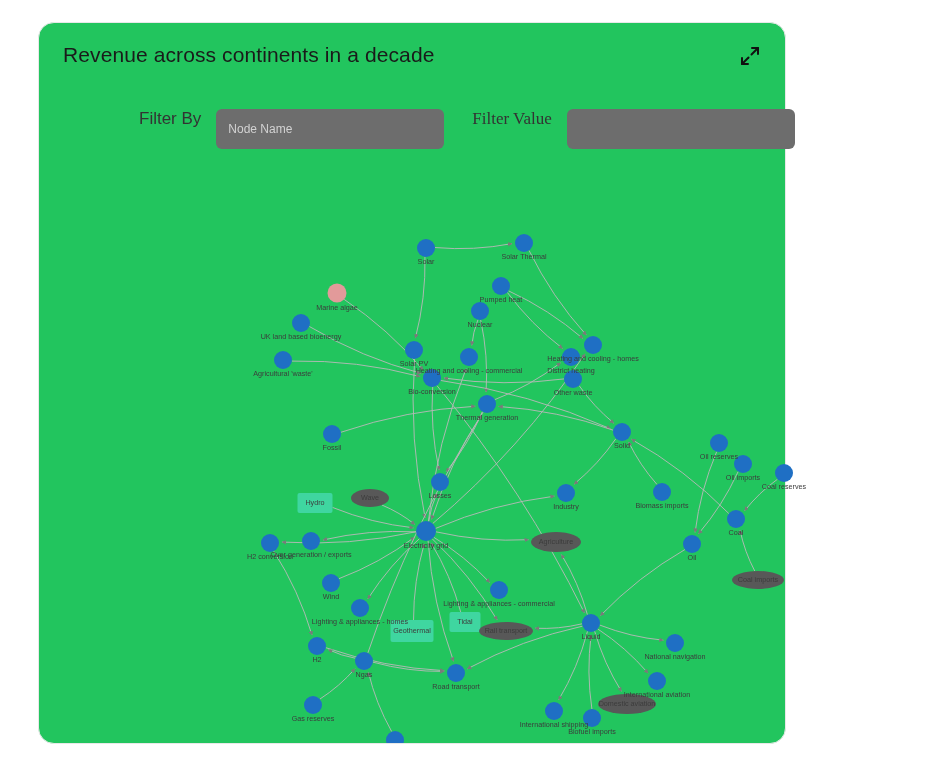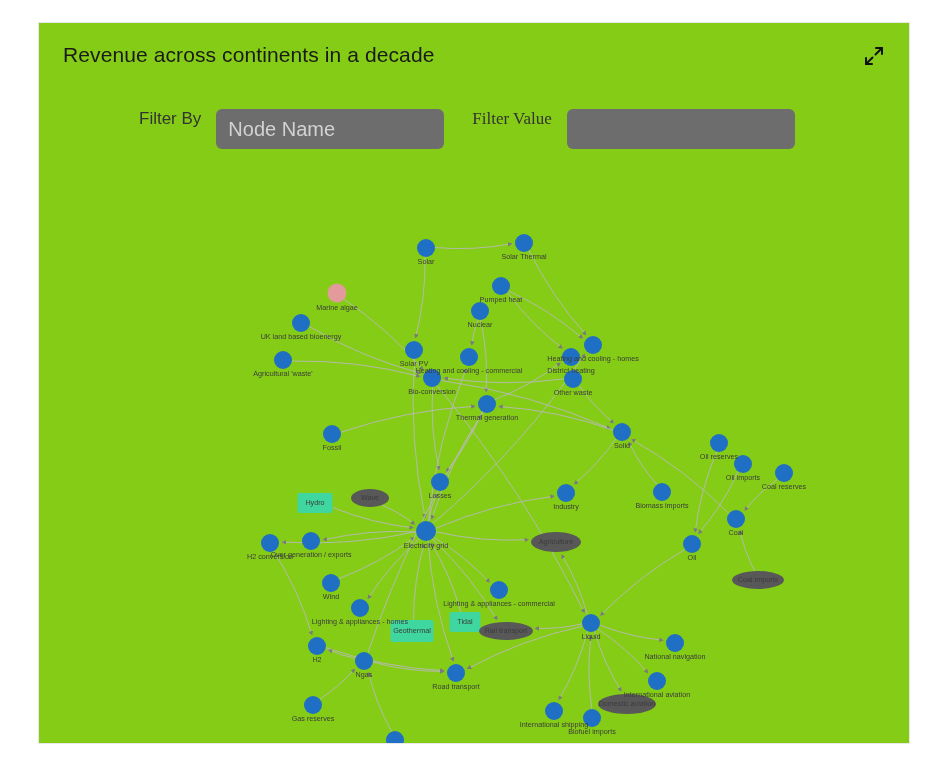--- a/index.html
+++ b/index.html
@@ -10,25 +10,25 @@
   }
   body {
     width: 949px;
     height: 767px;
     overflow: hidden;
   }
   #card {
     position: absolute;
     left: 38px;
     top: 22px;
-    width: 872px;
+    width: 748px;
     height: 722px;
-    background: #84cc16;
+    background: #22c55e;
     border: 1px solid #e8e8e8;
-    border-radius: 0;
+    border-radius: 16px;
     box-sizing: border-box;
   }
   #title {
     position: absolute;
     left: 24px;
     top: 20px;
     font-size: 21px;
     color: #1a1a1a;
     letter-spacing: 0.1px;
     white-space: nowrap;
@@ -55,21 +55,21 @@
     font-size: 17px;
     color: #333333;
     white-space: nowrap;
   }
   .filter-box {
     height: 40px;
     border: none;
     border-radius: 6px;
     background: #6d6d6d;
     color: #d6d6d6;
-    font-size: 20px;
+    font-size: 12px;
     font-family: "Liberation Sans", sans-serif;
     padding: 0 12px;
     box-sizing: border-box;
     outline: none;
   }
   .filter-box::placeholder { color: #d2d2d2; opacity: 1; }
   #filter-by-input { width: 228px; margin-left: 15px; }
   #filter-value-input { width: 228px; margin-left: 15px; }
   #filter-value-label { margin-left: 28px; font-family: Liberation Serif, serif; }
 

